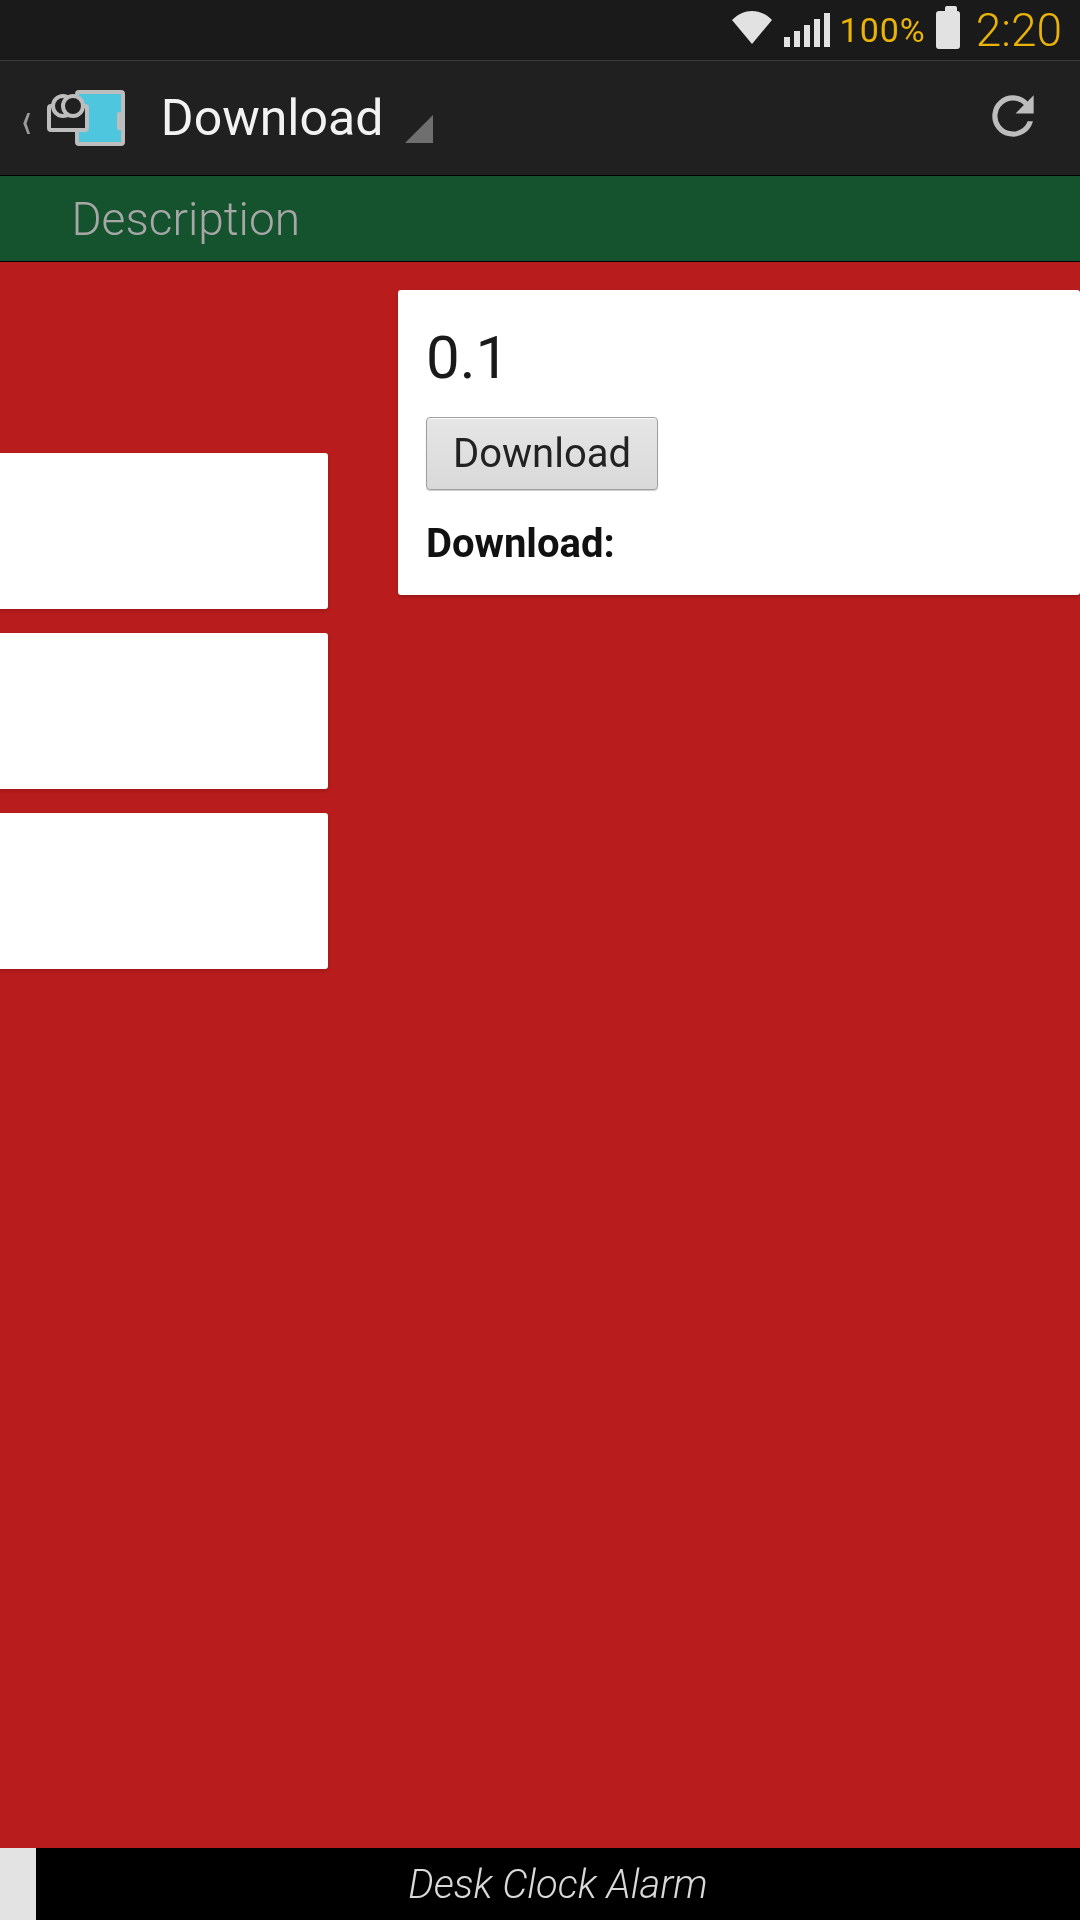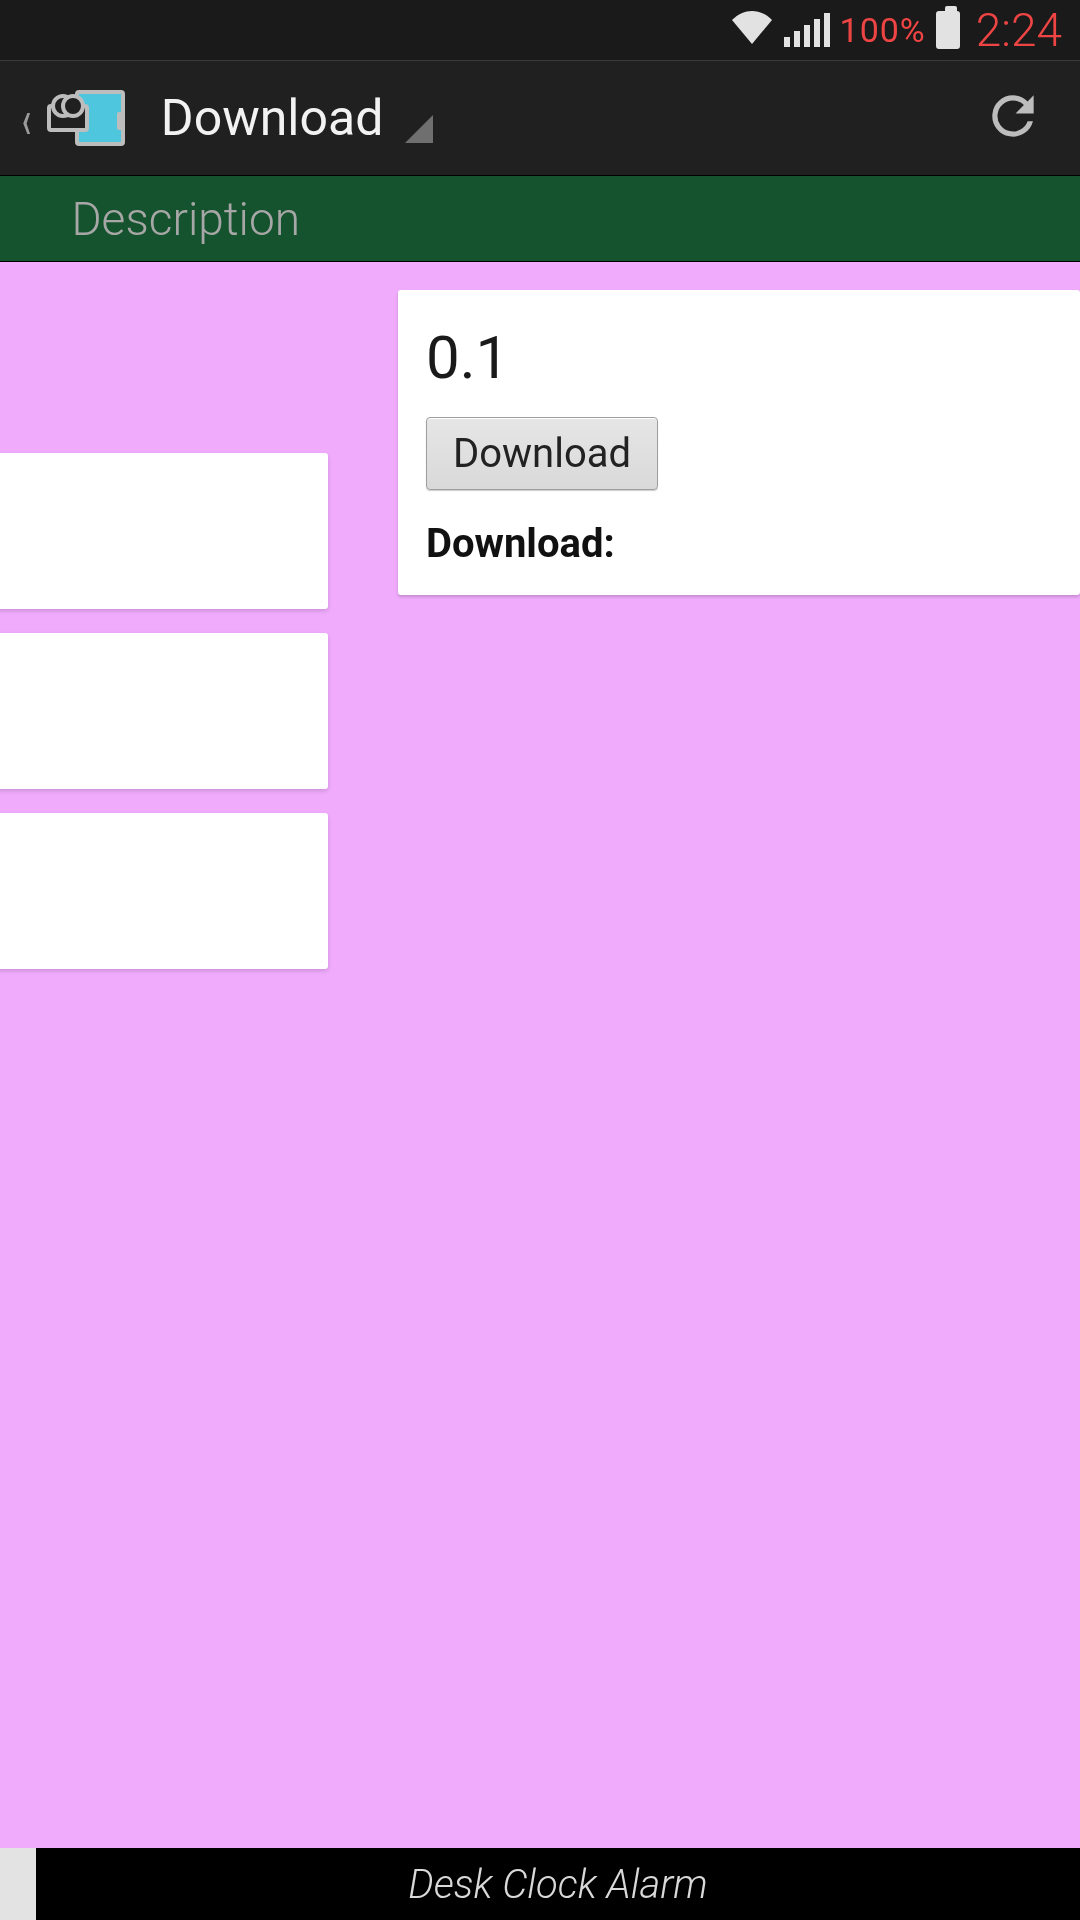--- a/index.html
+++ b/index.html
@@ -3,21 +3,21 @@
 <meta charset="utf-8">
 <style>
   * { margin: 0; padding: 0; box-sizing: border-box; }
   html, body { width: 1080px; height: 1920px; overflow: hidden; font-family: Roboto, "Helvetica Neue", Arial, sans-serif; }
   body { background: #e3e3e3; display: flex; flex-direction: column; }
 
   
   .status-bar {
     height: 60px;
     background: #1a1a1a;
-    color: #ef4444;
+    color: #eab308;
     display: flex;
     justify-content: flex-end;
     align-items: center;
     padding: 0 18px;
     font-size: 40px;
     gap: 10px;
   }
   .status-bar .pct { font-size: 34px; letter-spacing: 1px; }
   .status-bar .clock { font-size: 46px; font-weight: 300; margin-left: 6px; }
 
@@ -109,21 +109,21 @@
   .tab.active { color: #ffffff; }
   .tab.active::after {
     content: ""; position: absolute; left: 0; right: -20px; bottom: -1px;
     height: 6px; background: #3b3b3b;
   }
 
   
   .content {
     position: relative;
     flex: 1;
-    background: #f0abfc;
+    background: #b91c1c;
     overflow: hidden;
   }
 
   
   .panel-left {
     position: absolute;
     top: 0;
     left: -710px;           
     width: 1060px;
     padding: 30px 22px 0 22px;
@@ -221,21 +221,21 @@
   </span>
   <span class="sig">
     <i></i>
       <i></i>
       <i></i>
       <i></i>
       <i></i>
   </span>
   <span class="pct">100%</span>
   <span class="batt"></span>
-  <span class="clock">2:24</span>
+  <span class="clock">2:20</span>
 </div>
 
 <div class="action-bar">
   <div class="ab-back">
     <span class="ab-caret">‹</span>
     <span class="ab-logo">
       <span class="dev"></span>
         <span class="puzzle"></span>
     </span>
   </div>

